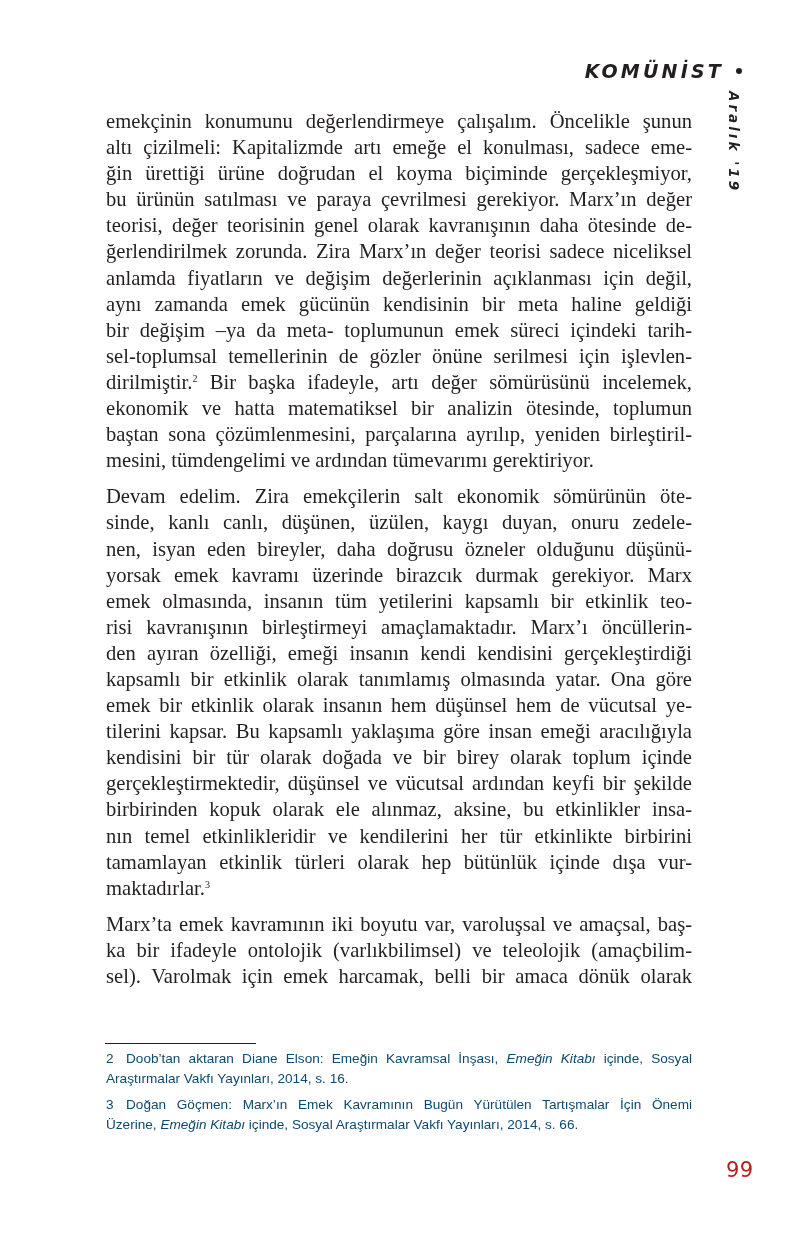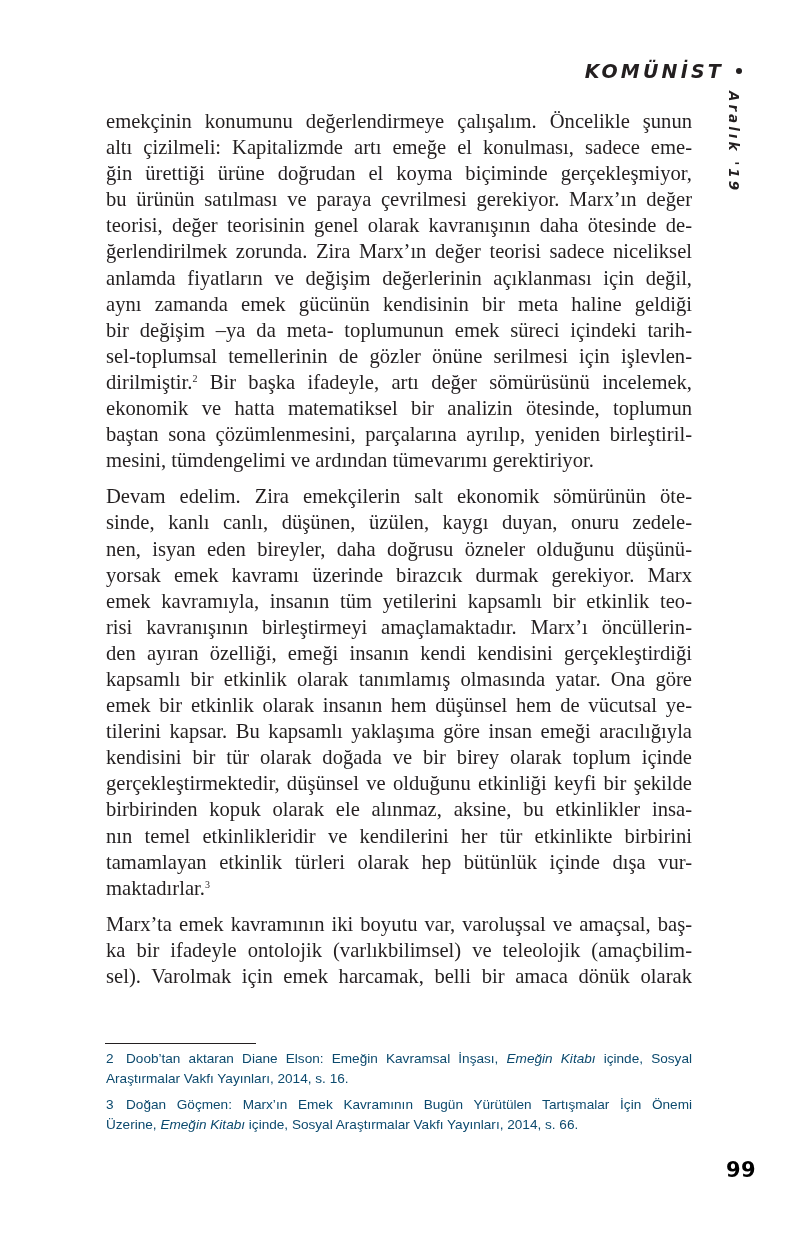--- a/index.html
+++ b/index.html
@@ -105,22 +105,22 @@
   .fn-num {
     display: inline-block;
     width: 20px;
   }
   .page-number {
     position: absolute;
     left: 726px;
     top: 1158px;
     font-family: "DejaVu Sans", sans-serif;
     font-size: 21px;
-    font-weight: 700;
-    color: #000000;
+    font-weight: 400;
+    color: #b91c1c;
     letter-spacing: 0.5px;
   }
 </style>
 </head>
 <body>
 
 <div class="running-head">
   <span>KOMÜNİST</span><span class="bullet"></span>
 </div>
 
@@ -141,28 +141,28 @@
     <span class="line"><span>dirilmiştir.</span><sup>2</sup><span> Bir başka ifadeyle, artı değer sömürüsünü incelemek,</span></span>
     <span class="line">ekonomik ve hatta matematiksel bir analizin ötesinde, toplumun</span>
     <span class="line">baştan sona çözümlenmesini, parçalarına ayrılıp, yeniden birleştiril-</span>
     <span class="line last">mesini, tümdengelimi ve ardından tümevarımı gerektiriyor.</span>
   </p>
   <p>
     <span class="line">Devam edelim. Zira emekçilerin salt ekonomik sömürünün öte-</span>
     <span class="line">sinde, kanlı canlı, düşünen, üzülen, kaygı duyan, onuru zedele-</span>
     <span class="line">nen, isyan eden bireyler, daha doğrusu özneler olduğunu düşünü-</span>
     <span class="line">yorsak emek kavramı üzerinde birazcık durmak gerekiyor. Marx</span>
-    <span class="line">emek kavramıyla, insanın tüm yetilerini kapsamlı bir etkinlik teo-</span>
+    <span class="line">emek olmasında, insanın tüm yetilerini kapsamlı bir etkinlik teo-</span>
     <span class="line">risi kavranışının birleştirmeyi amaçlamaktadır. Marx’ı öncüllerin-</span>
     <span class="line">den ayıran özelliği, emeği insanın kendi kendisini gerçekleştirdiği</span>
     <span class="line">kapsamlı bir etkinlik olarak tanımlamış olmasında yatar. Ona göre</span>
     <span class="line">emek bir etkinlik olarak insanın hem düşünsel hem de vücutsal ye-</span>
     <span class="line">tilerini kapsar. Bu kapsamlı yaklaşıma göre insan emeği aracılığıyla</span>
     <span class="line">kendisini bir tür olarak doğada ve bir birey olarak toplum içinde</span>
-    <span class="line">gerçekleştirmektedir, düşünsel ve olduğunu etkinliği keyfi bir şekilde</span>
+    <span class="line">gerçekleştirmektedir, düşünsel ve vücutsal ardından keyfi bir şekilde</span>
     <span class="line">birbirinden kopuk olarak ele alınmaz, aksine, bu etkinlikler insa-</span>
     <span class="line">nın temel etkinlikleridir ve kendilerini her tür etkinlikte birbirini</span>
     <span class="line">tamamlayan etkinlik türleri olarak hep bütünlük içinde dışa vur-</span>
     <span class="line last"><span>maktadırlar.</span><sup>3</sup></span>
   </p>
   <p>
     <span class="line">Marx’ta emek kavramının iki boyutu var, varoluşsal ve amaçsal, baş-</span>
     <span class="line">ka bir ifadeyle ontolojik (varlıkbilimsel) ve teleolojik (amaçbilim-</span>
     <span class="line">sel). Varolmak için emek harcamak, belli bir amaca dönük olarak</span>
   </p>

